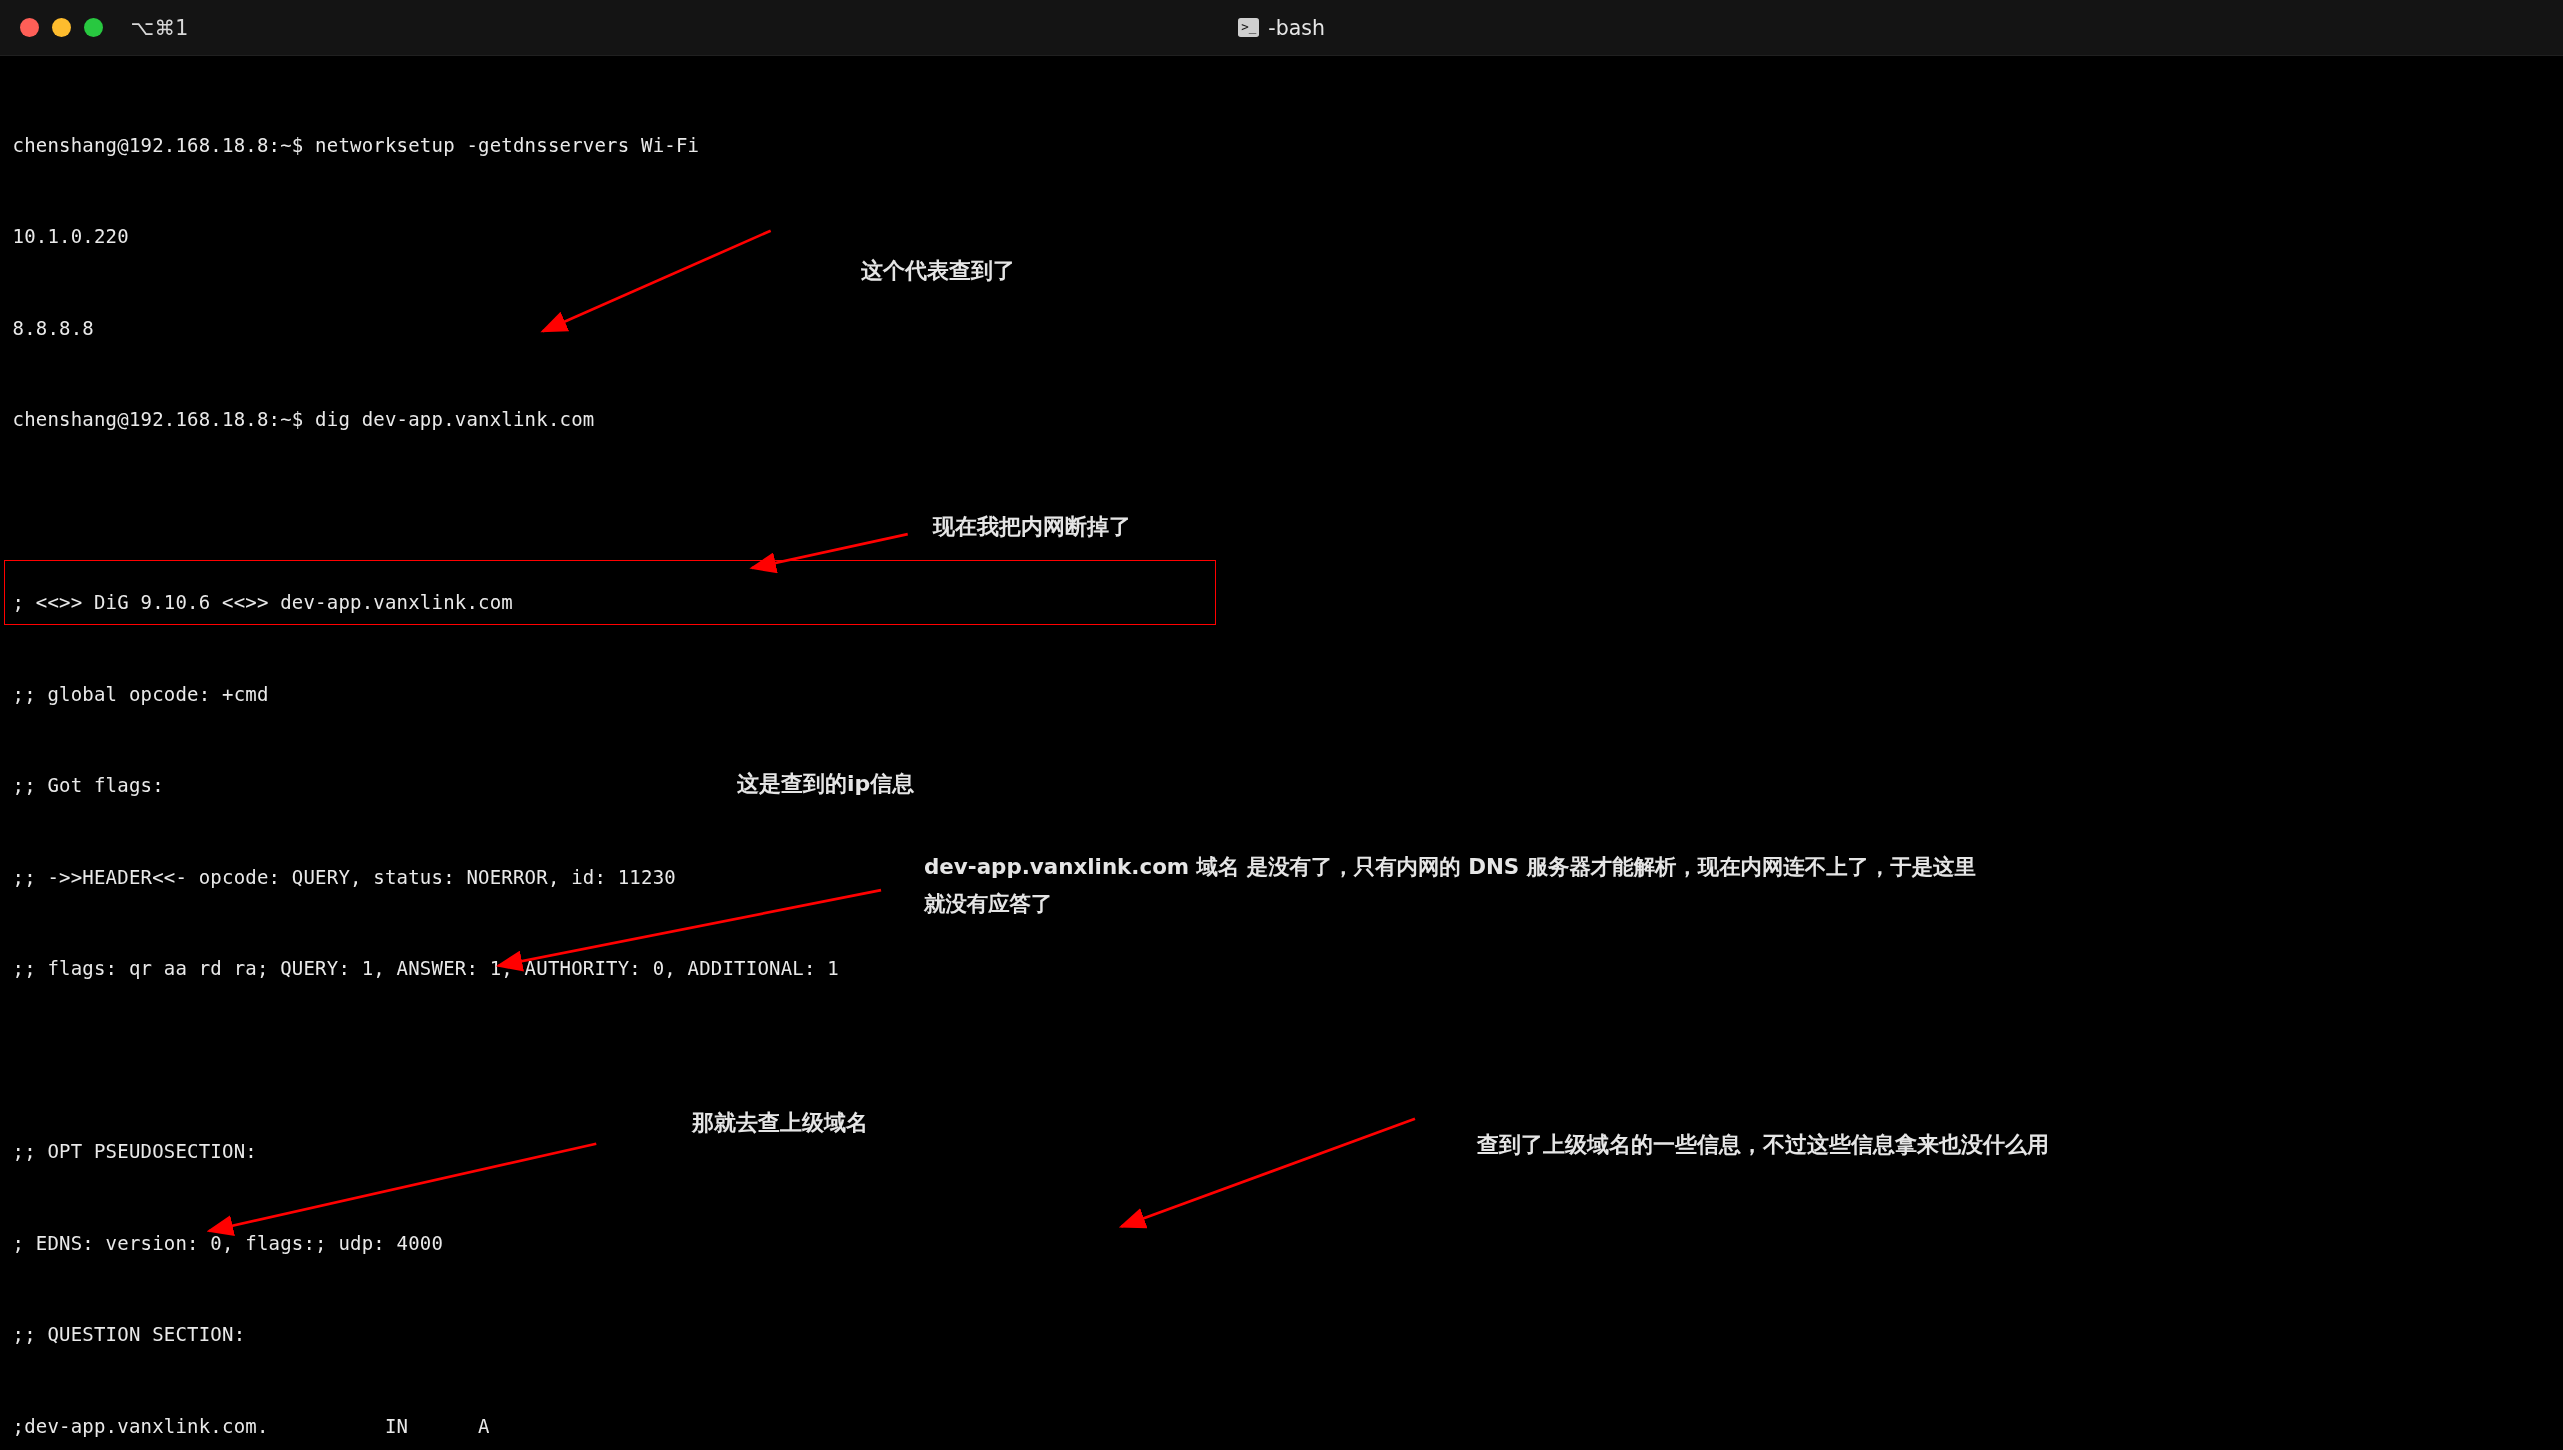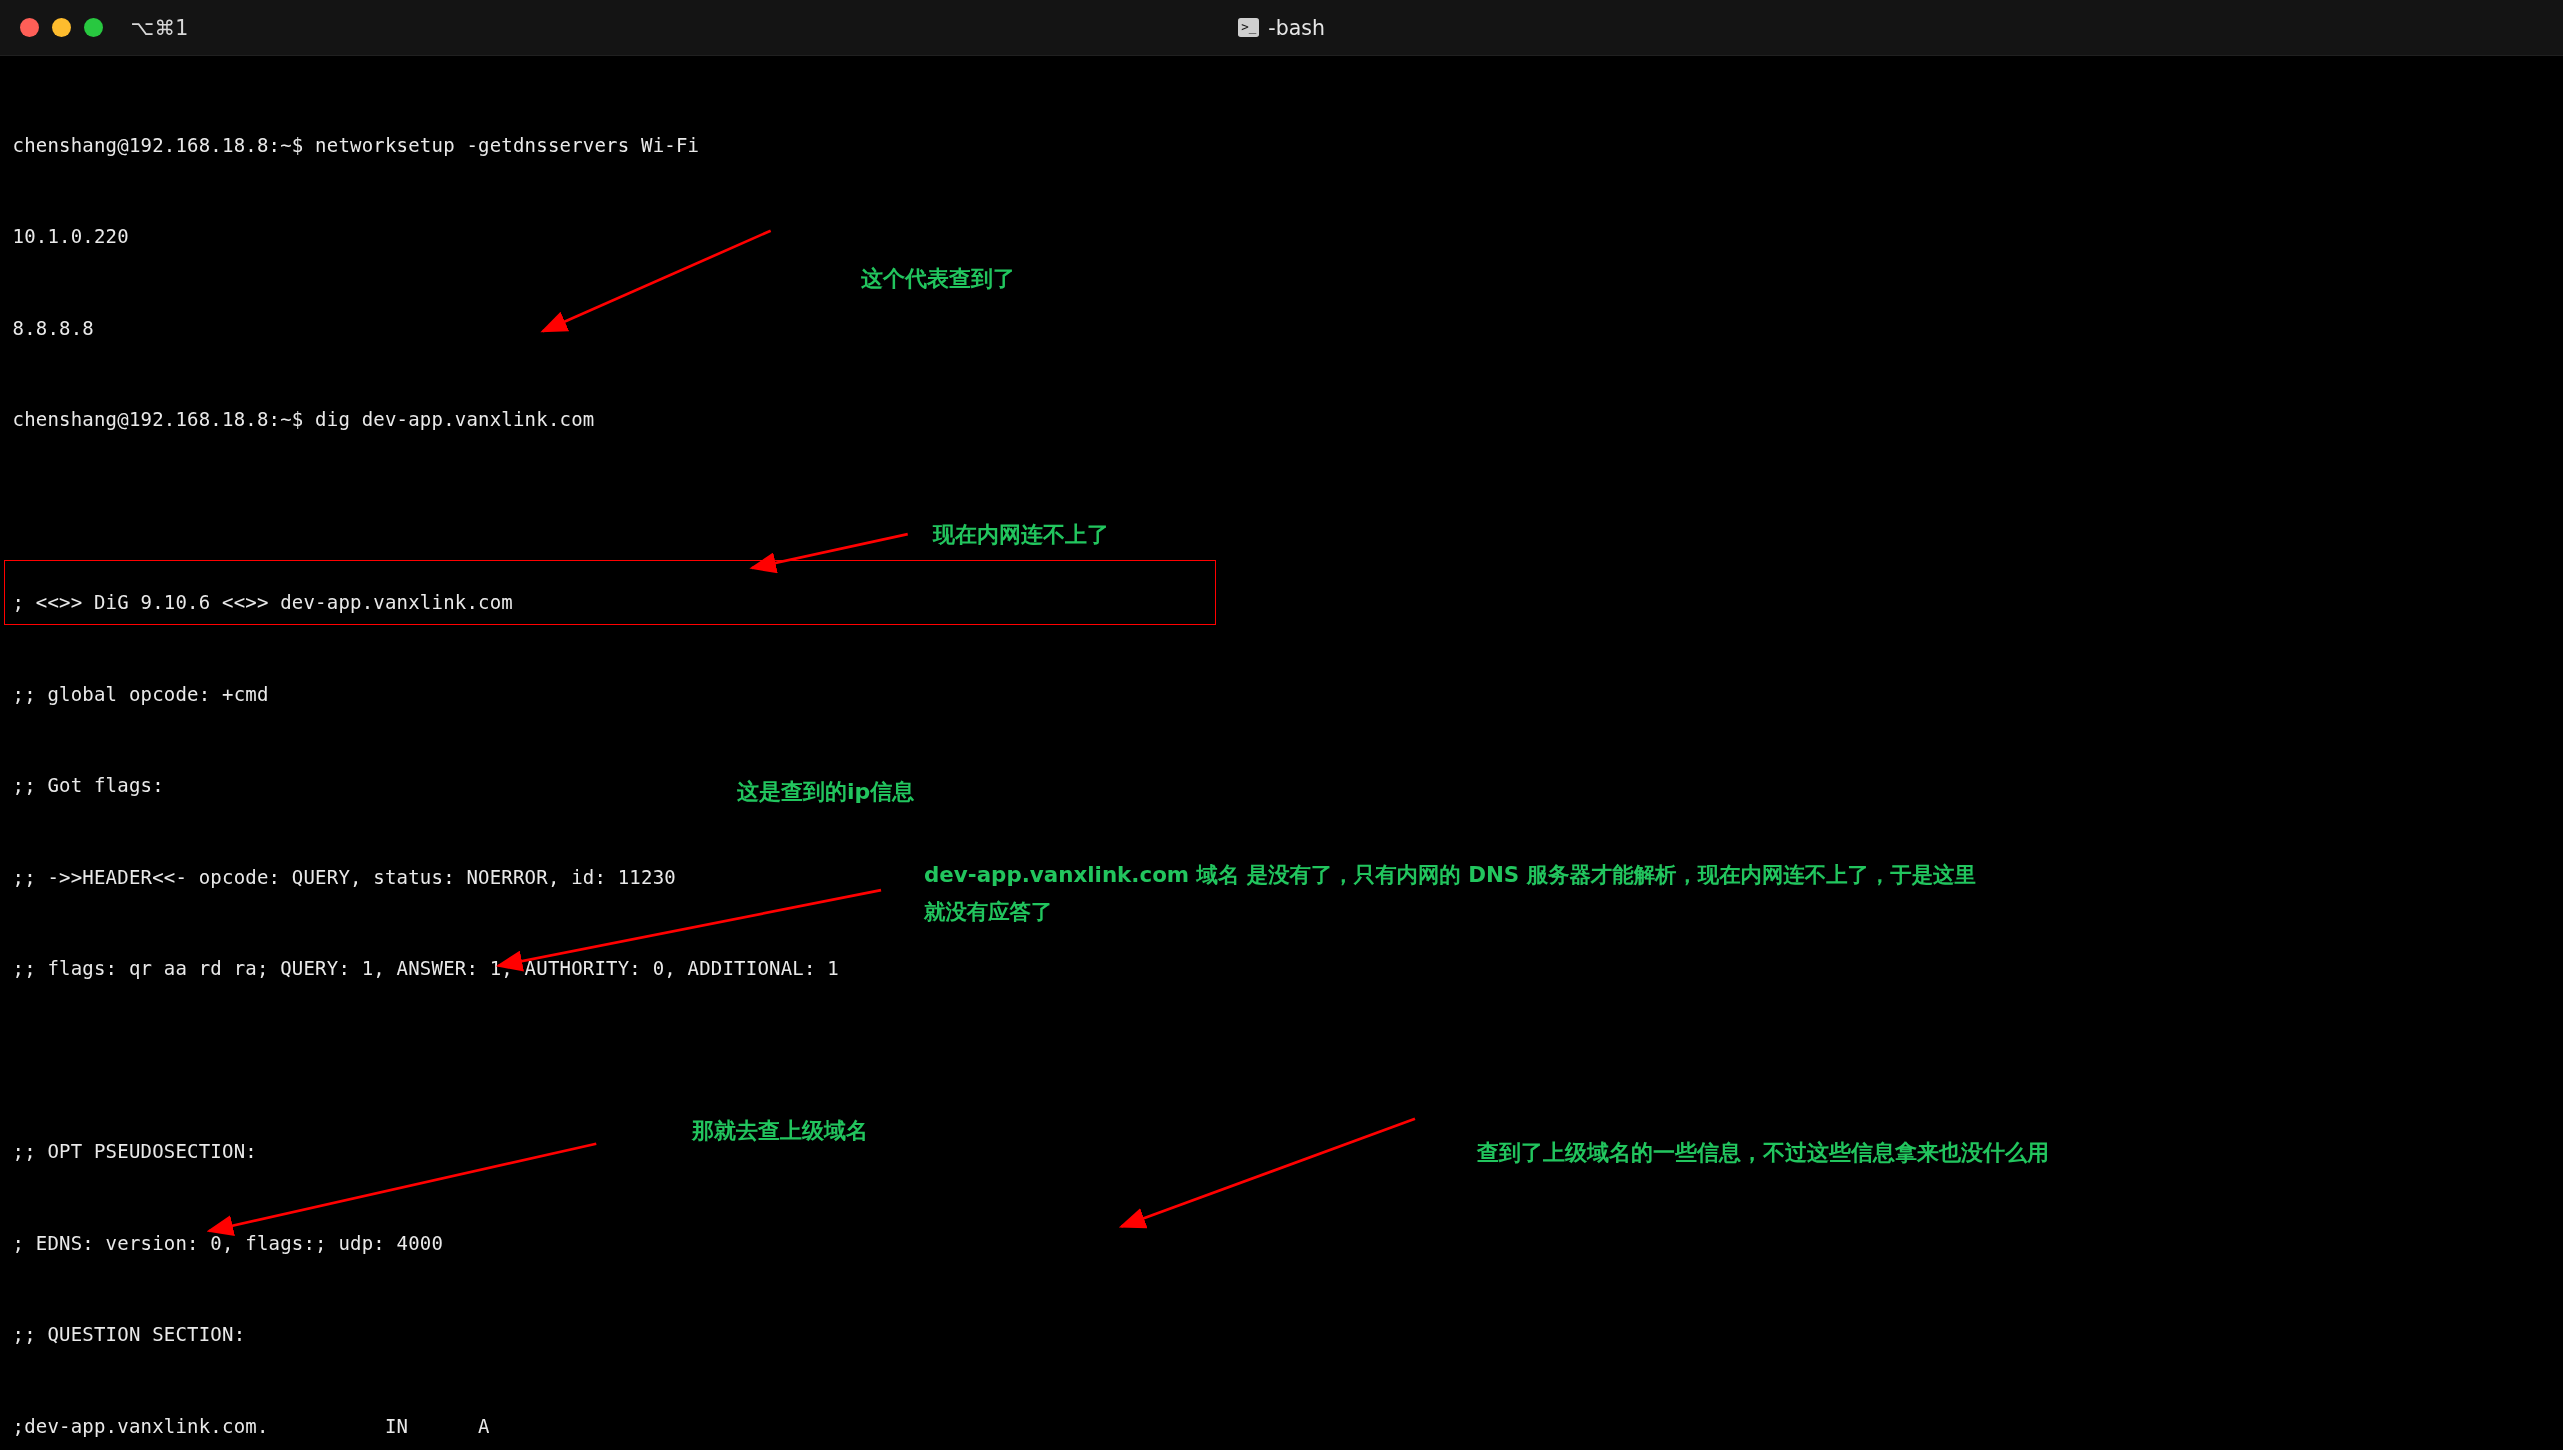--- a/index.html
+++ b/index.html
@@ -97,27 +97,26 @@
   .overlay {
     position: absolute;
     left: 0;
     top: 0;
     width: 2563px;
     height: 1451px;
     pointer-events: none;
   }
   .anno {
     position: absolute;
-    color: #22c55e;
+    color: #e5e5e5;
     font-family: "DejaVu Sans", sans-serif;
     font-size: 22px;
     font-weight: bold;
     white-space: pre;
     line-height: 1.35;
-    margin-top: 8px;
   }
   .anno.small { font-size: 21.4px; }
   .hl-box {
     position: absolute;
     border: 1.8px solid #ff0000;
     box-sizing: border-box;
   }
 </style>
 </head>
 <body>
@@ -192,21 +191,21 @@
     <line x1="866" y1="259" x2="610" y2="372" stroke="#ff0000" stroke-width="3" marker-end="url(#arrowhead)"></line>
     <line x1="1020" y1="600" x2="845" y2="638" stroke="#ff0000" stroke-width="3" marker-end="url(#arrowhead)"></line>
     <line x1="990" y1="1000" x2="560" y2="1085" stroke="#ff0000" stroke-width="3" marker-end="url(#arrowhead)"></line>
     <line x1="670" y1="1285" x2="235" y2="1383" stroke="#ff0000" stroke-width="3" marker-end="url(#arrowhead)"></line>
     <line x1="1590" y1="1257" x2="1260" y2="1378" stroke="#ff0000" stroke-width="3" marker-end="url(#arrowhead)"></line>
   </svg>
 
   <div class="hl-box" style="left:3.6px; top:560px; width:1212px; height:65px;"></div>
 
   <div class="anno" style="left:861px; top:256px;">这个代表查到了</div>
-  <div class="anno" style="left:933px; top:512px;">现在内网连不上了</div>
+  <div class="anno" style="left:933px; top:512px;">现在我把内网断掉了</div>
   <div class="anno" style="left:737px; top:769px;">这是查到的ip信息</div>
   <div class="anno small" style="left:924px; top:853px;">dev-app.vanxlink.com 域名 是没有了，只有内网的 DNS 服务器才能解析，现在内网连不上了，于是这里</div>
   <div class="anno small" style="left:924px; top:890px;">就没有应答了</div>
   <div class="anno" style="left:692px; top:1108px;">那就去查上级域名</div>
   <div class="anno" style="left:1477px; top:1130px;">查到了上级域名的一些信息，不过这些信息拿来也没什么用</div>
 
 </div>
 
 
 </body></html>

